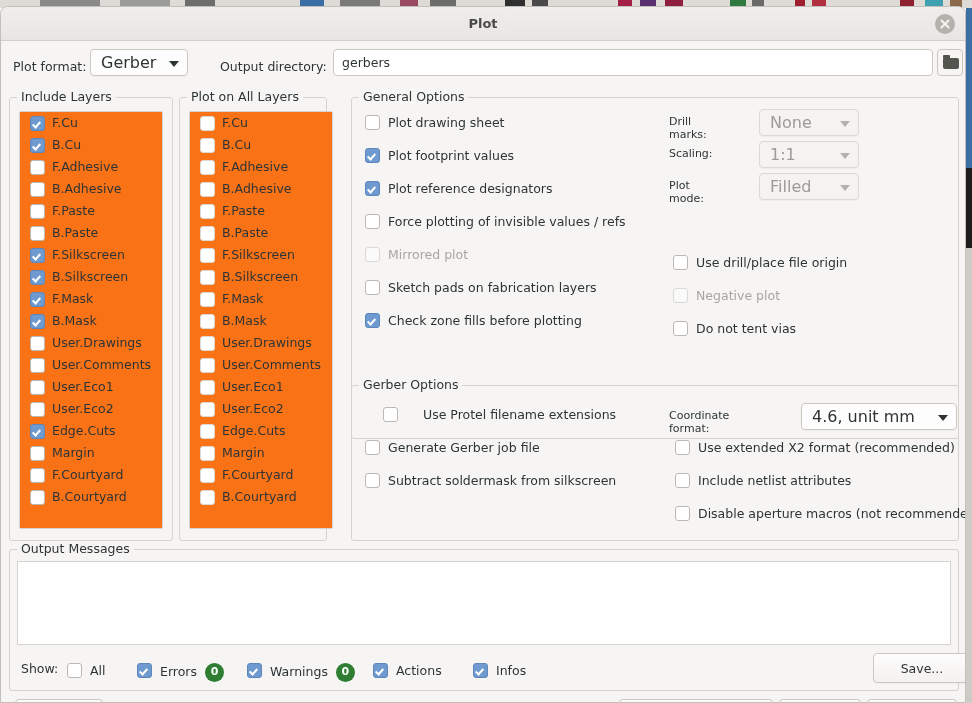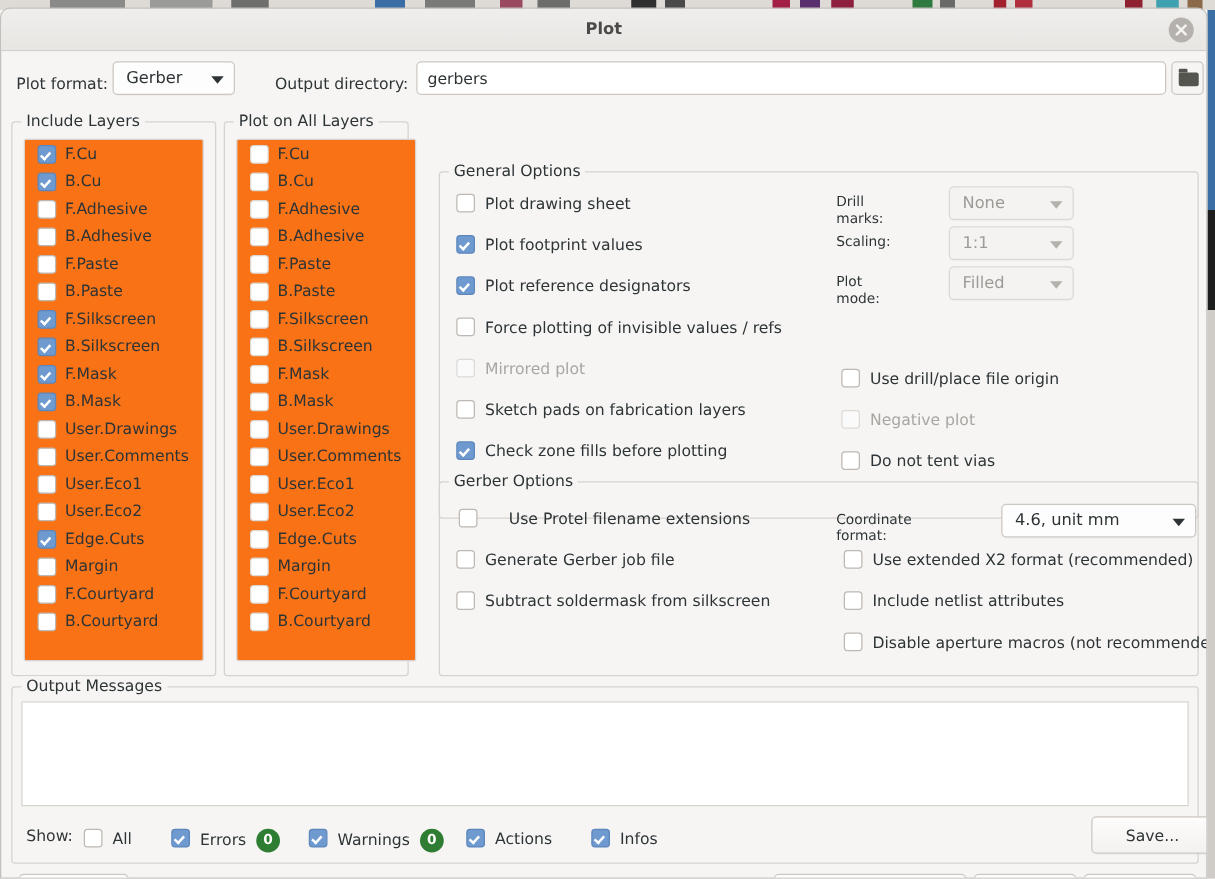--- a/index.html
+++ b/index.html
@@ -74,21 +74,21 @@
   .body { position: relative; width: 966px; height: 663px; }
 
   
   .toprow { position: absolute; left: 0; top: 6px; width: 966px; height: 40px; }
   .lbl { font-size: 12.5px; color: #2e3436; }
   .lbl-plotformat { position: absolute; left: 12px; top: 12px; }
   .combo {
     position: relative; display: inline-block; box-sizing: border-box;
     background: #fdfdfd; border: 1px solid #cdc7c2; border-radius: 4px;
     height: 27px; line-height: 25px; padding: 0 26px 0 10px;
-    font-size: 13px; color: #2e3436; cursor: pointer;
+    font-size: 16px; color: #2e3436; cursor: pointer;
     box-shadow: 0 1px 0 rgba(0,0,0,0.03);
   }
   .combo .arrow {
     position: absolute; right: 8px; top: 50%; margin-top: -2px;
     width: 0; height: 0;
     border-left: 5px solid transparent; border-right: 5px solid transparent;
     border-top: 6px solid #2e3436;
   }
   .combo.disabled { background: #f4f3f2; border-color: #dcd8d4; color: #9e9a96; }
   .combo.disabled .arrow { border-top-color: #b4b0ac; }
@@ -288,21 +288,21 @@
             <div class="layer-row"><span class="cb dim"></span><span>User.Comments</span></div>
             <div class="layer-row"><span class="cb dim"></span><span>User.Eco1</span></div>
             <div class="layer-row"><span class="cb dim"></span><span>User.Eco2</span></div>
             <div class="layer-row"><span class="cb dim"></span><span>Edge.Cuts</span></div>
             <div class="layer-row"><span class="cb dim"></span><span>Margin</span></div>
             <div class="layer-row"><span class="cb dim"></span><span>F.Courtyard</span></div>
             <div class="layer-row"><span class="cb dim"></span><span>B.Courtyard</span></div>
           </div>
       </div>
 
-      <div class="group" style="left:350px; top:56px; width:608px; height:278px;margin-top:40px;">
+      <div class="group" style="left:350px; top:56px; width:608px; height:342px;">
         <div class="frame"></div>
         <span class="legend">General Options</span>
         <div id="general-left">
             <div class="opt" style="left: 14px; top: 18px;"><span class="cb"></span><span>Plot drawing sheet</span></div>
             <div class="opt" style="left: 14px; top: 51px;"><span class="cb checked"></span><span>Plot footprint values</span></div>
             <div class="opt" style="left: 14px; top: 84px;"><span class="cb checked"></span><span>Plot reference designators</span></div>
             <div class="opt" style="left: 14px; top: 117px;"><span class="cb"></span><span>Force plotting of invisible values / refs</span></div>
             <div class="opt disabled" style="left: 14px; top: 150px;"><span class="cb dim"></span><span>Mirrored plot</span></div>
             <div class="opt" style="left: 14px; top: 183px;"><span class="cb"></span><span>Sketch pads on fabrication layers</span></div>
             <div class="opt" style="left: 14px; top: 216px;"><span class="cb checked"></span><span>Check zone fills before plotting</span></div>
@@ -325,21 +325,21 @@
             <div class="opt" style="left: 322px; top: 158px;"><span class="cb"></span><span>Use drill/place file origin</span></div>
             <div class="opt disabled" style="left: 322px; top: 191px;"><span class="cb dim"></span><span>Negative plot</span></div>
             <div class="opt" style="left: 322px; top: 224px;"><span class="cb"></span><span>Do not tent vias</span></div>
           </div>
       </div>
 
       <div class="group" style="left:350px; top:344px; width:608px; height:156px;">
         <div class="frame"></div>
         <span class="legend">Gerber Options</span>
         <div id="gerber-left">
-            <div class="opt" style="left: 16px; top: 22px; padding-left: 40px;"><span class="cb"></span><span>Use Protel filename extensions</span></div>
+            <div class="opt" style="left: 32px; top: 22px; padding-left: 40px;"><span class="cb"></span><span>Use Protel filename extensions</span></div>
             <div class="opt" style="left: 14px; top: 55px;"><span class="cb"></span><span>Generate Gerber job file</span></div>
             <div class="opt" style="left: 14px; top: 88px;"><span class="cb"></span><span>Subtract soldermask from silkscreen</span></div>
           </div>
 
         <div class="fieldrow" style="left:318px; top:18px;">
           <span class="flabel">Coordinate format:</span>
           <div class="combo" style="position:absolute; left:132px; top:0; width:156px;">
             <span>4.6, unit mm</span>
             <span class="arrow"></span>
           </div>

